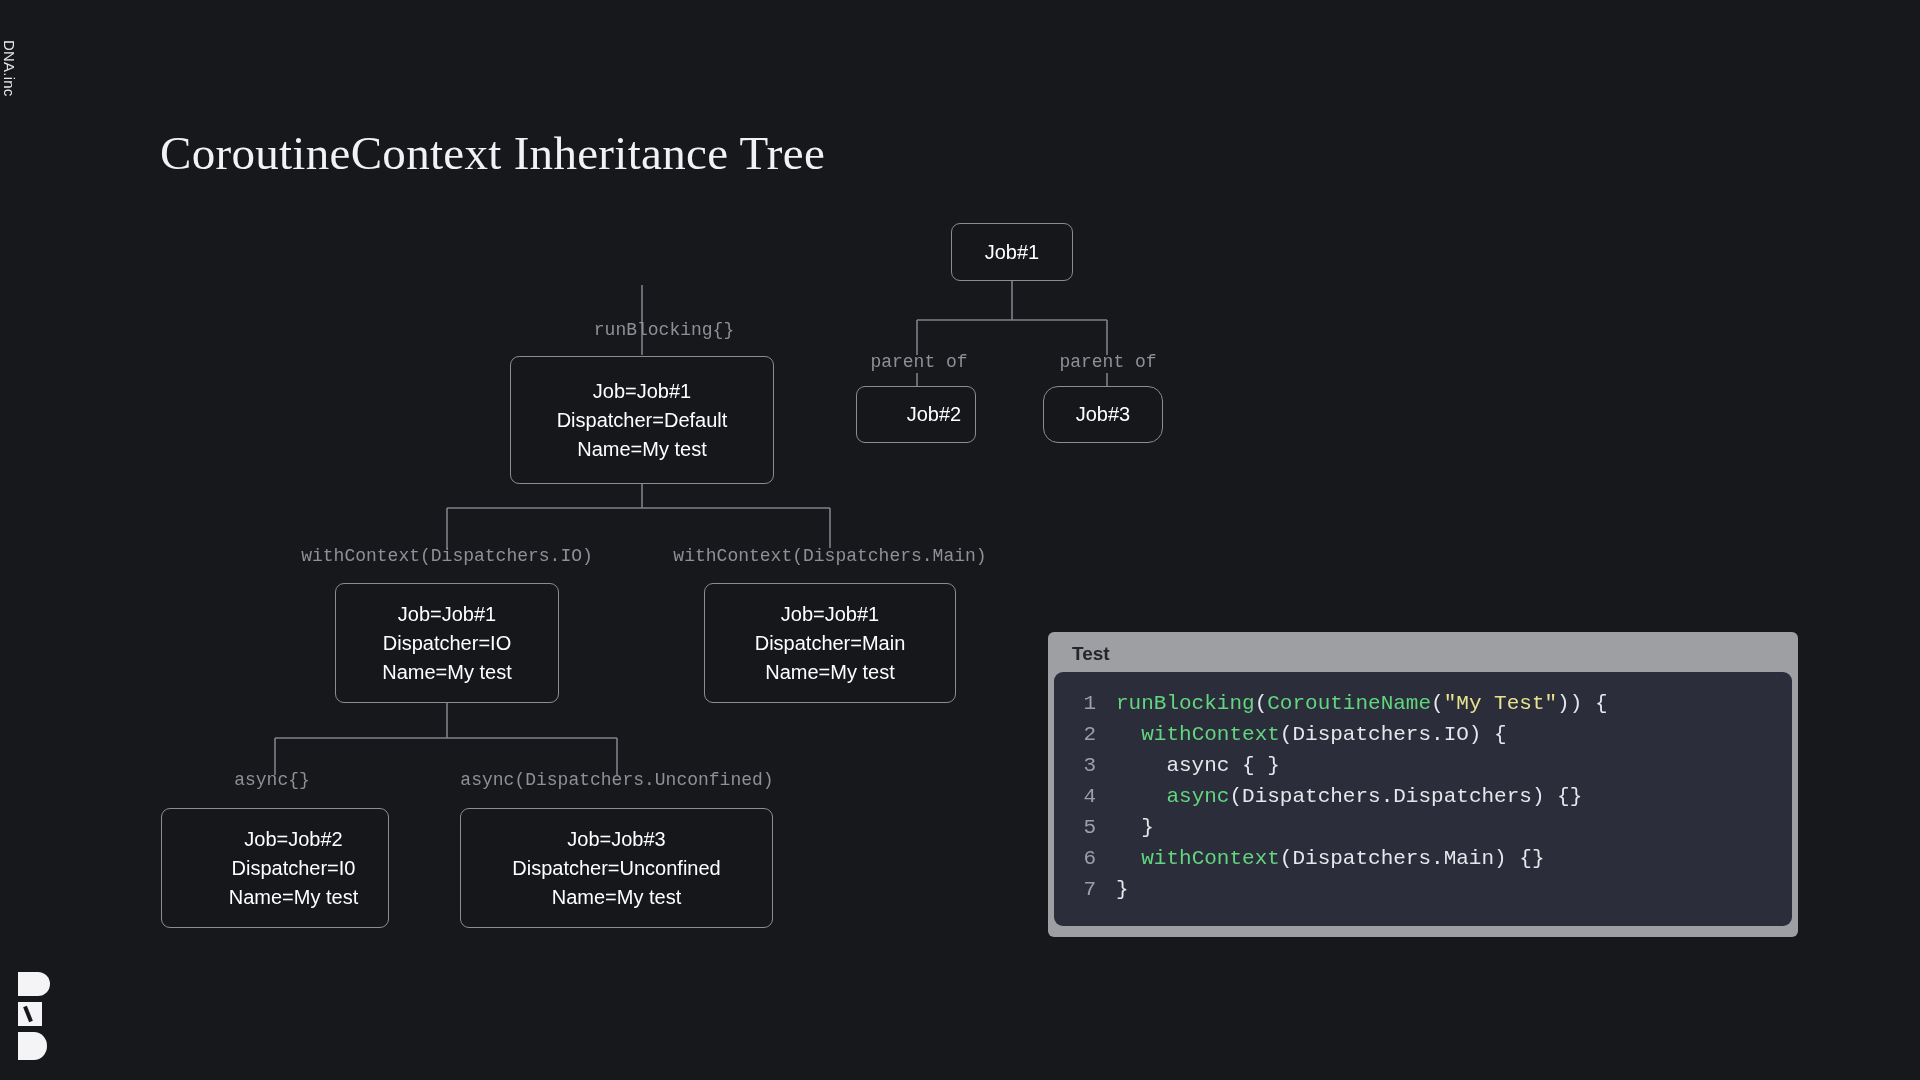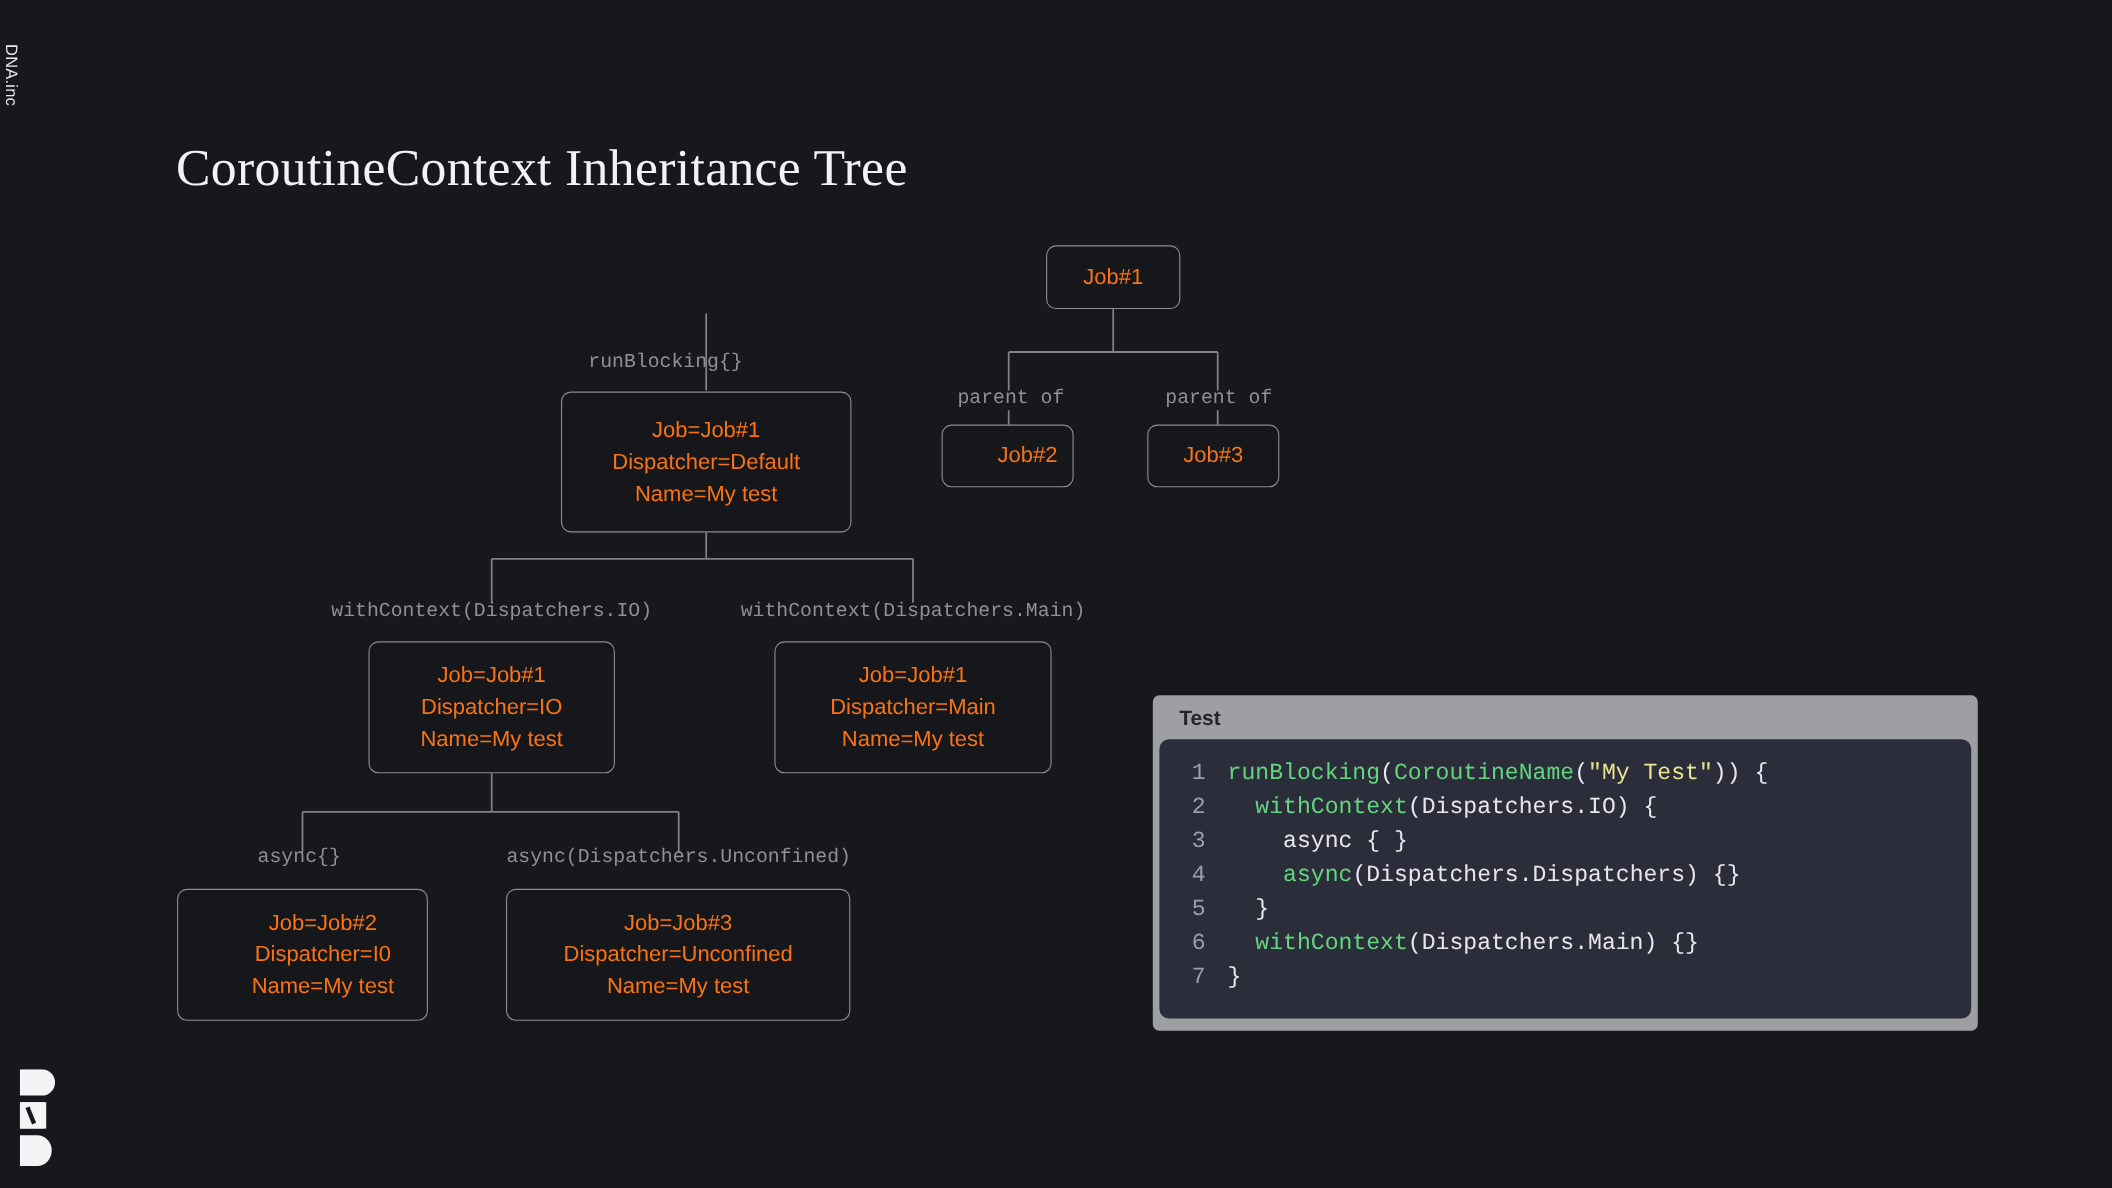--- a/index.html
+++ b/index.html
@@ -31,21 +31,21 @@
   
   #diagram{position:absolute;left:0;top:0;width:1300px;height:1080px;}
   #wires{position:absolute;left:0;top:0;width:1300px;height:1080px;pointer-events:none;}
 
   .node{
     position:absolute;
     box-sizing:border-box;
     border:1px solid #8b8d93;
     border-radius:9px;
     background:#16171b;
-    color:#f97316;
+    color:#ffffff;
     display:flex;flex-direction:column;
     align-items:center;justify-content:center;
     font-size:20px;line-height:29px;
     text-align:center;
     white-space:nowrap;
   }
   .node.pill{
     background:#fbfbfb;color:#0c0c0e;border:none;
     border-radius:46px;
     font-size:31px;font-weight:bold;
@@ -134,21 +134,21 @@
       <path d="M917 320 H 1107"></path>
       <path d="M917 320 V 355"></path>
       <path d="M1107 320 V 355"></path>
 
       <path d="M917 373 V 386"></path>
       <path d="M1107 373 V 386"></path>
     </g>
   </svg>
 
 
-  <div class="edge-label" style="left:605px;top:320px;">runBlocking{}</div>
+  <div class="edge-label" style="left:664px;top:320px;">runBlocking{}</div>
 
   <div class="node" style="left:510px;top:356px;width:264px;height:128px;">
     <span class="ln">Job=Job#1</span>
     <span class="ln">Dispatcher=Default</span>
     <span class="ln">Name=My test</span>
   </div>
 
   <div class="edge-label" style="left:447px;top:546px;">withContext(Dispatchers.IO)</div>
   <div class="edge-label" style="left:830px;top:546px;">withContext(Dispatchers.Main)</div>
 
@@ -183,21 +183,21 @@
     <span class="ln">Job#1</span>
   </div>
 
   <div class="edge-label" style="left:919px;top:352px;">parent of</div>
   <div class="edge-label" style="left:1108px;top:352px;">parent of</div>
 
   <div class="node" style="left:856px;top:386px;width:120px;height:57px;padding-left:36px;">
     <span class="ln">Job#2</span>
   </div>
 
-  <div class="node" style="left:1043px;top:386px;width:120px;height:57px;">
+  <div class="node" style="left:1043px;top:386px;width:120px;height:57px;border-radius:15px;">
     <span class="ln">Job#3</span>
   </div>
 </div>
 
 <div id="code-panel">
   <div id="code-title">Test</div>
   <div id="code-body">
 
     <div class="code-line">
       <span class="gutter">1</span>

